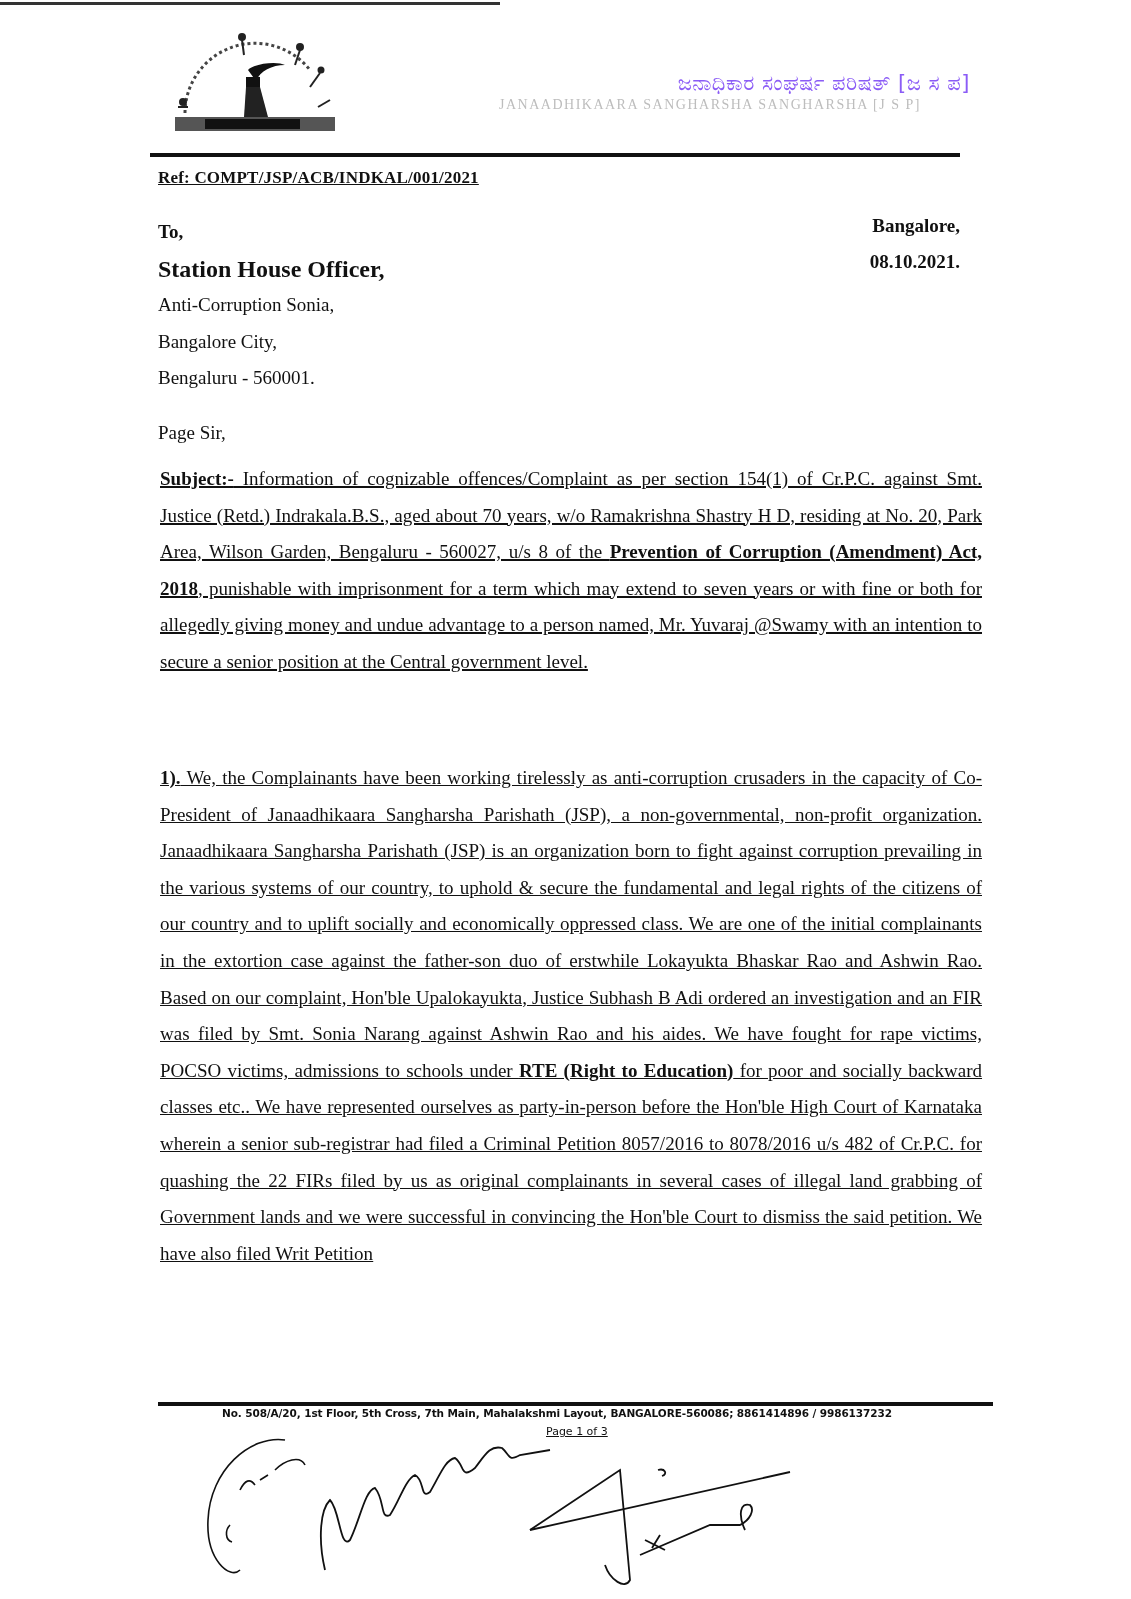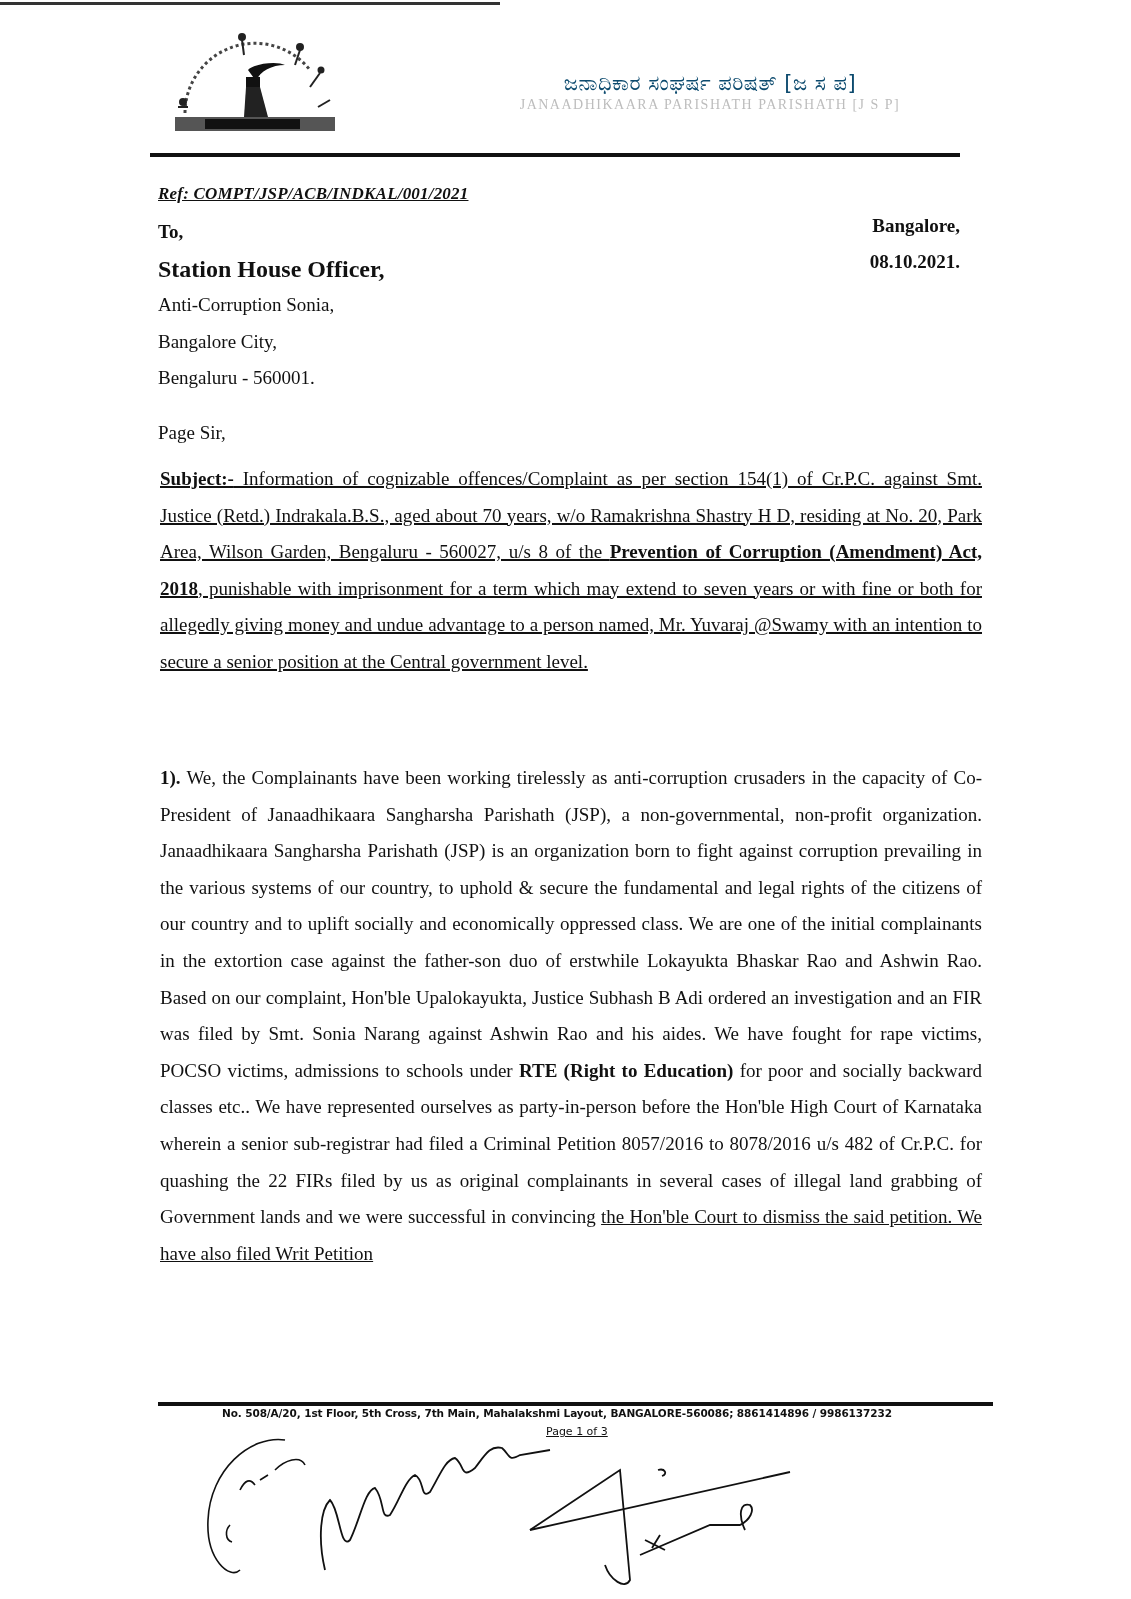--- a/index.html
+++ b/index.html
@@ -1,38 +1,38 @@
 <!DOCTYPE html>
 <html><head>
 <meta charset="utf-8">
 <style>
   html, body { margin: 0; padding: 0; background: #ffffff; }
   body { width: 1131px; height: 1599px; position: relative; overflow: hidden; color: #111; }
   .top-rule { position: absolute; left: 0; top: 2px; width: 500px; height: 3px; background: #333; }
   .header { position: absolute; left: 150px; top: 25px; width: 810px; height: 130px; }
   .logo { position: absolute; left: 10px; top: 0; width: 185px; height: 115px; }
   .org { position: absolute; left: 300px; top: 46px; width: 520px; text-align: center; }
-  .org-kn { font-family: "DejaVu Sans", sans-serif; font-size: 21px; color: #0c4a6e; letter-spacing: 0.5px; }
+  .org-kn { font-family: "DejaVu Sans", sans-serif; font-size: 21px; color: #8b5cf6; letter-spacing: 0.5px; text-align: right; }
   .org-en { font-family: "Liberation Serif", serif; font-size: 14px; color: #bdbdbd; letter-spacing: 1.5px; margin-top: 2px; white-space: nowrap; }
   .org-hi { font-family: "DejaVu Sans", sans-serif; font-size: 15px; color: #9a9a9a; margin-top: 1px; }
   .header-rule { position: absolute; left: 150px; top: 153px; width: 810px; height: 4px; background: #111; }
 
-  .ref { position: absolute; left: 158px; top: 184px; font-family: "Liberation Serif", serif; font-weight: bold; font-size: 17px; text-decoration: underline; letter-spacing: 0.2px; font-style: italic; }
+  .ref { position: absolute; left: 158px; top: 168px; font-family: "Liberation Serif", serif; font-weight: bold; font-size: 17px; text-decoration: underline; letter-spacing: 0.2px; }
   .to-block { position: absolute; left: 158px; top: 214px; font-family: "Liberation Serif", serif; font-size: 19px; line-height: 36.5px; }
   .to-block .b { font-weight: bold; }
   .to-block .big { font-size: 24px; }
   .place-date { position: absolute; right: 171px; top: 208px; text-align: right; font-family: "Liberation Serif", serif; font-weight: bold; font-size: 19px; line-height: 36px; }
 
   .greeting { position: absolute; left: 158px; top: 422px; font-family: "Liberation Serif", serif; font-size: 19px; }
 
   .subject { position: absolute; left: 160px; top: 461px; width: 822px; font-family: Liberation Serif, serif; font-size: 19px; line-height: 36.5px; text-align: justify; text-decoration: underline; text-decoration-thickness: 1.5px; }
   .subject .label { font-weight: bold; }
   .subject .b { font-weight: bold; }
 
-  .para { position: absolute; left: 160px; top: 760px; width: 822px; font-family: "Liberation Serif", serif; font-size: 19px; line-height: 36.6px; text-align: justify; }
+  .para { position: absolute; left: 160px; top: 760px; width: 822px; font-family: "Liberation Serif", serif; font-size: 19px; line-height: 36.6px; text-align: justify; text-decoration: underline; }
   .para .num { font-weight: bold; }
   .para .b { font-weight: bold; }
   .para .ul { text-decoration: underline; }
 
   .footer-rule { position: absolute; left: 158px; top: 1402px; width: 835px; height: 4px; background: #111; }
   .footer-address { position: absolute; left: 222px; top: 1407px; font-family: "DejaVu Sans", sans-serif; font-weight: bold; font-size: 10.5px; white-space: nowrap; letter-spacing: -0.1px; }
   .page-num { position: absolute; left: 546px; top: 1425px; font-family: "DejaVu Sans", sans-serif; font-size: 11px; text-decoration: underline; }
   .signatures { position: absolute; left: 190px; top: 1430px; width: 620px; height: 169px; }
 </style>
 </head>
@@ -59,21 +59,21 @@
 
     <path d="M88 45 C95 38 118 36 125 40 C112 40 100 46 96 56 Z" fill="#111"></path>
     <rect x="86" y="52" width="14" height="10" fill="#111"></rect>
     <path d="M86 62 L100 62 L108 92 L84 92 Z" fill="#222"></path>
 
     <rect x="15" y="92" width="160" height="14" fill="#555"></rect>
     <rect x="45" y="94" width="95" height="10" fill="#111"></rect>
   </svg>
   <div class="org">
     <div class="org-kn">ಜನಾಧಿಕಾರ ಸಂಘರ್ಷ ಪರಿಷತ್ [ಜ ಸ ಪ]</div>
-    <div class="org-en">JANAADHIKAARA PARISHATH PARISHATH [J S P]</div>
+    <div class="org-en">JANAADHIKAARA SANGHARSHA SANGHARSHA [J S P]</div>
   </div>
 </div>
 <div class="header-rule"></div>
 
 <div class="ref">Ref: COMPT/JSP/ACB/INDKAL/001/2021</div>
 
 <div class="to-block">
   <div class="b">To,</div>
   <div class="b big">Station House Officer,</div>
   <div>Anti-Corruption Sonia,</div>

